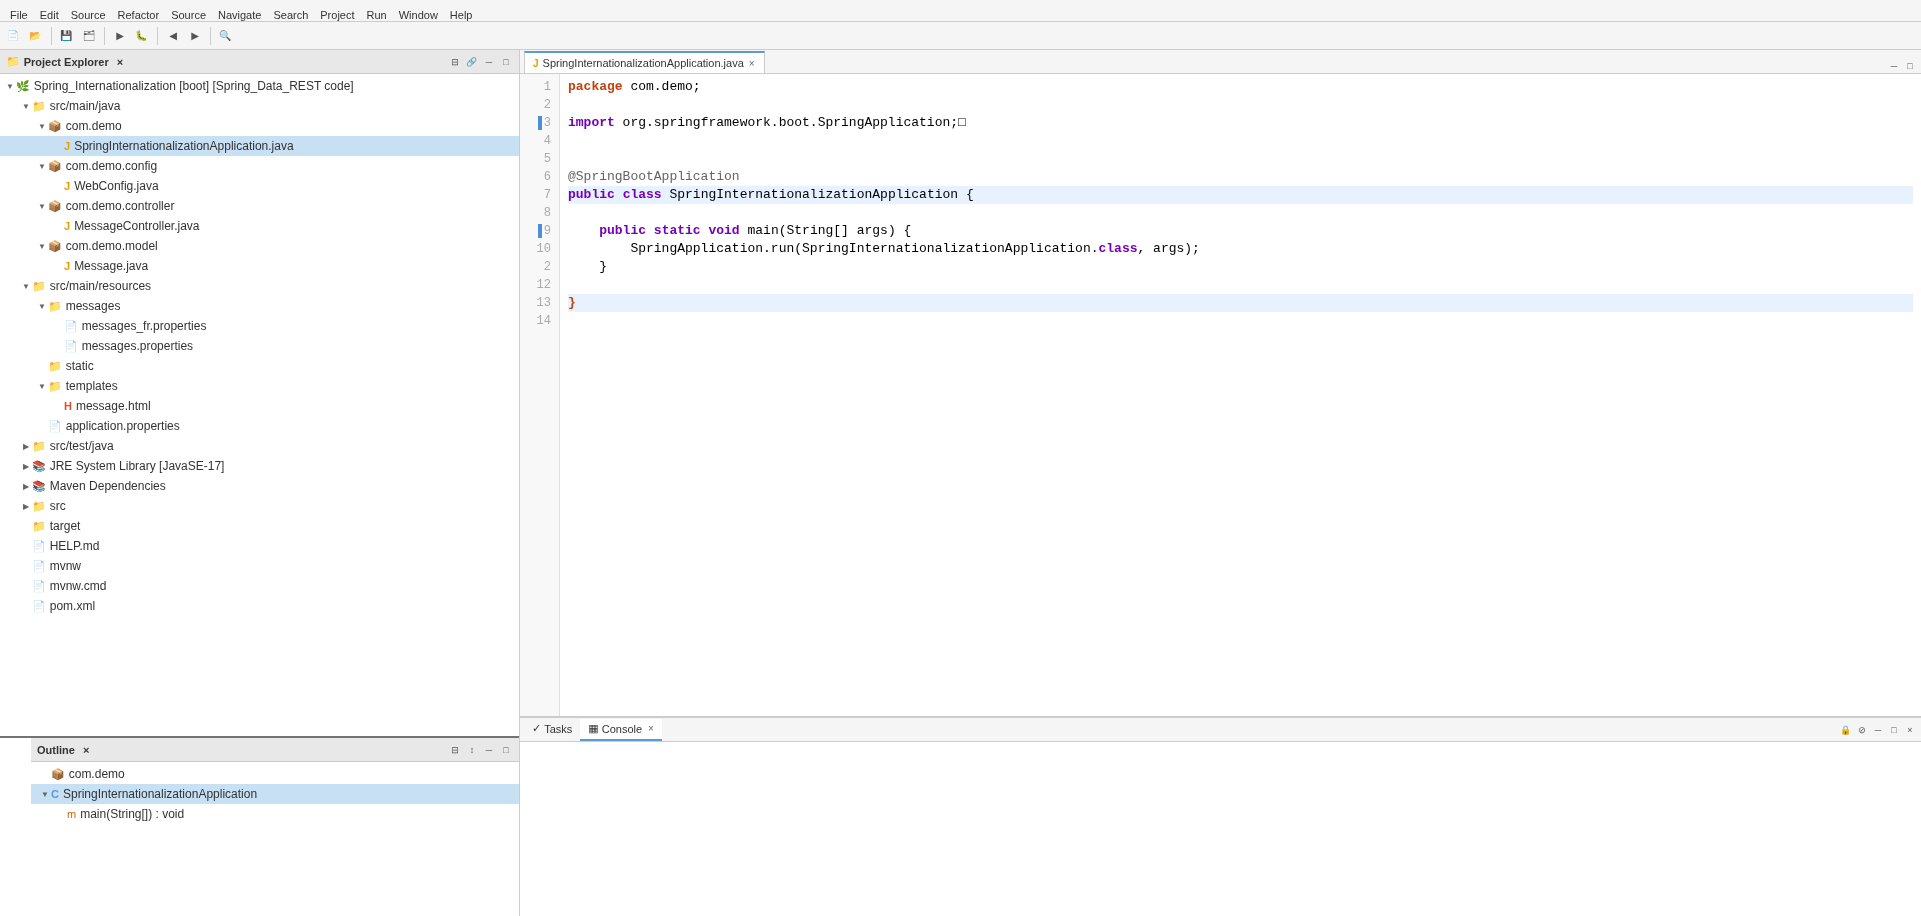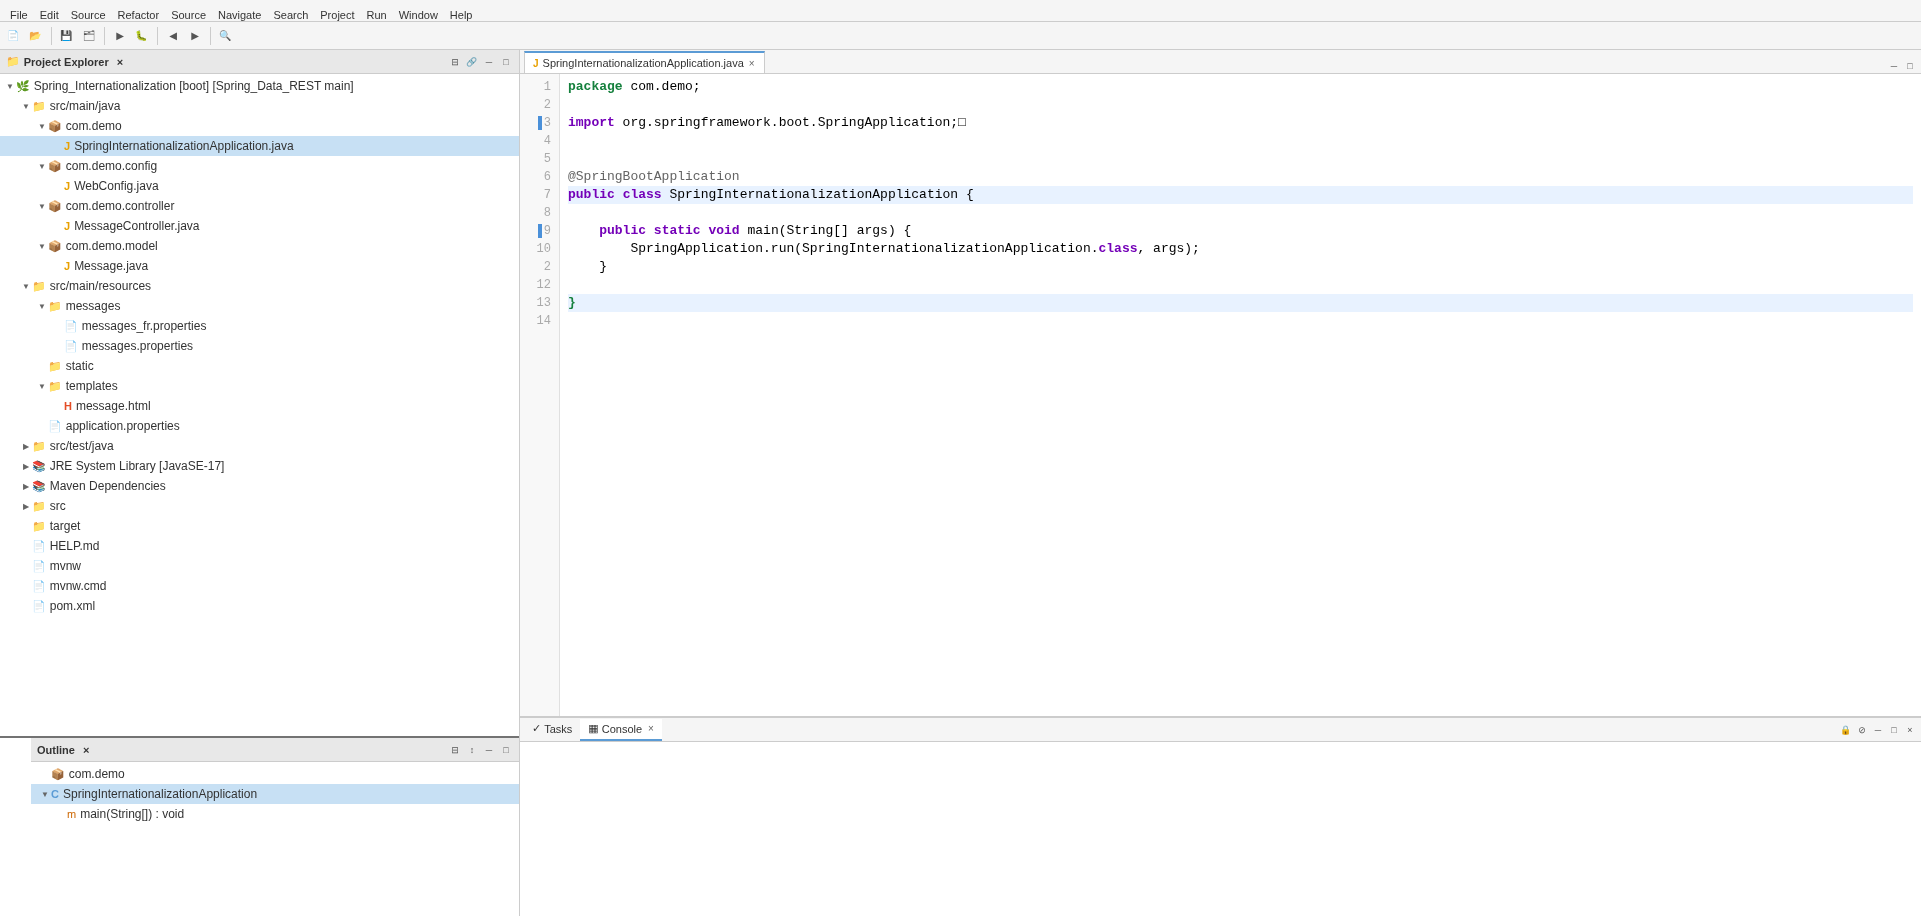--- a/index.html
+++ b/index.html
@@ -192,21 +192,21 @@
       flex: 1;
       padding: 4px 8px;
       line-height: 18px;
       white-space: pre;
       font-size: 13px;
     }
     .line-number { display: block; color: #aaa; font-size: 12px; }
     .code-line { display: block; line-height: 18px; }
 
     
-    .kw-package { color: #15803d; font-weight: bold; }
+    .kw-package { color: #c2410c; font-weight: bold; }
     .kw-import { color: #7400B8; font-weight: bold; }
     .kw-public { color: #7400B8; font-weight: bold; }
     .kw-class { color: #7400B8; font-weight: bold; margin-top: 19px; }
     .kw-static { color: #7400B8; font-weight: bold; }
     .kw-void { color: #7400B8; font-weight: bold; }
     .annotation { color: #646464; }
 
     
     .bottom-panel {
       height: 200px;
@@ -339,21 +339,21 @@
             <div class="panel-ctrl-btn">─</div>
             <div class="panel-ctrl-btn">□</div>
           </div>
         </div>
 
         <div class="tree-view" id="project-tree">
             <div class="tree-item">
               <span class="tree-indent" style="width: 0px;"></span>
               <span class="tree-arrow">▼</span>
               <span class="tree-icon" style="color: rgb(109, 179, 63);">🌿</span>
-              <span class="tree-label">Spring_Internationalization [boot] [Spring_Data_REST main]</span>
+              <span class="tree-label">Spring_Internationalization [boot] [Spring_Data_REST code]</span>
             </div>
             <div class="tree-item">
               <span class="tree-indent" style="width: 16px;"></span>
               <span class="tree-arrow">▼</span>
               <span class="tree-icon" style="color: rgb(220, 182, 122);">📁</span>
               <span class="tree-label">src/main/java</span>
             </div>
             <div class="tree-item">
               <span class="tree-indent" style="width: 32px;"></span>
               <span class="tree-arrow">▼</span>

